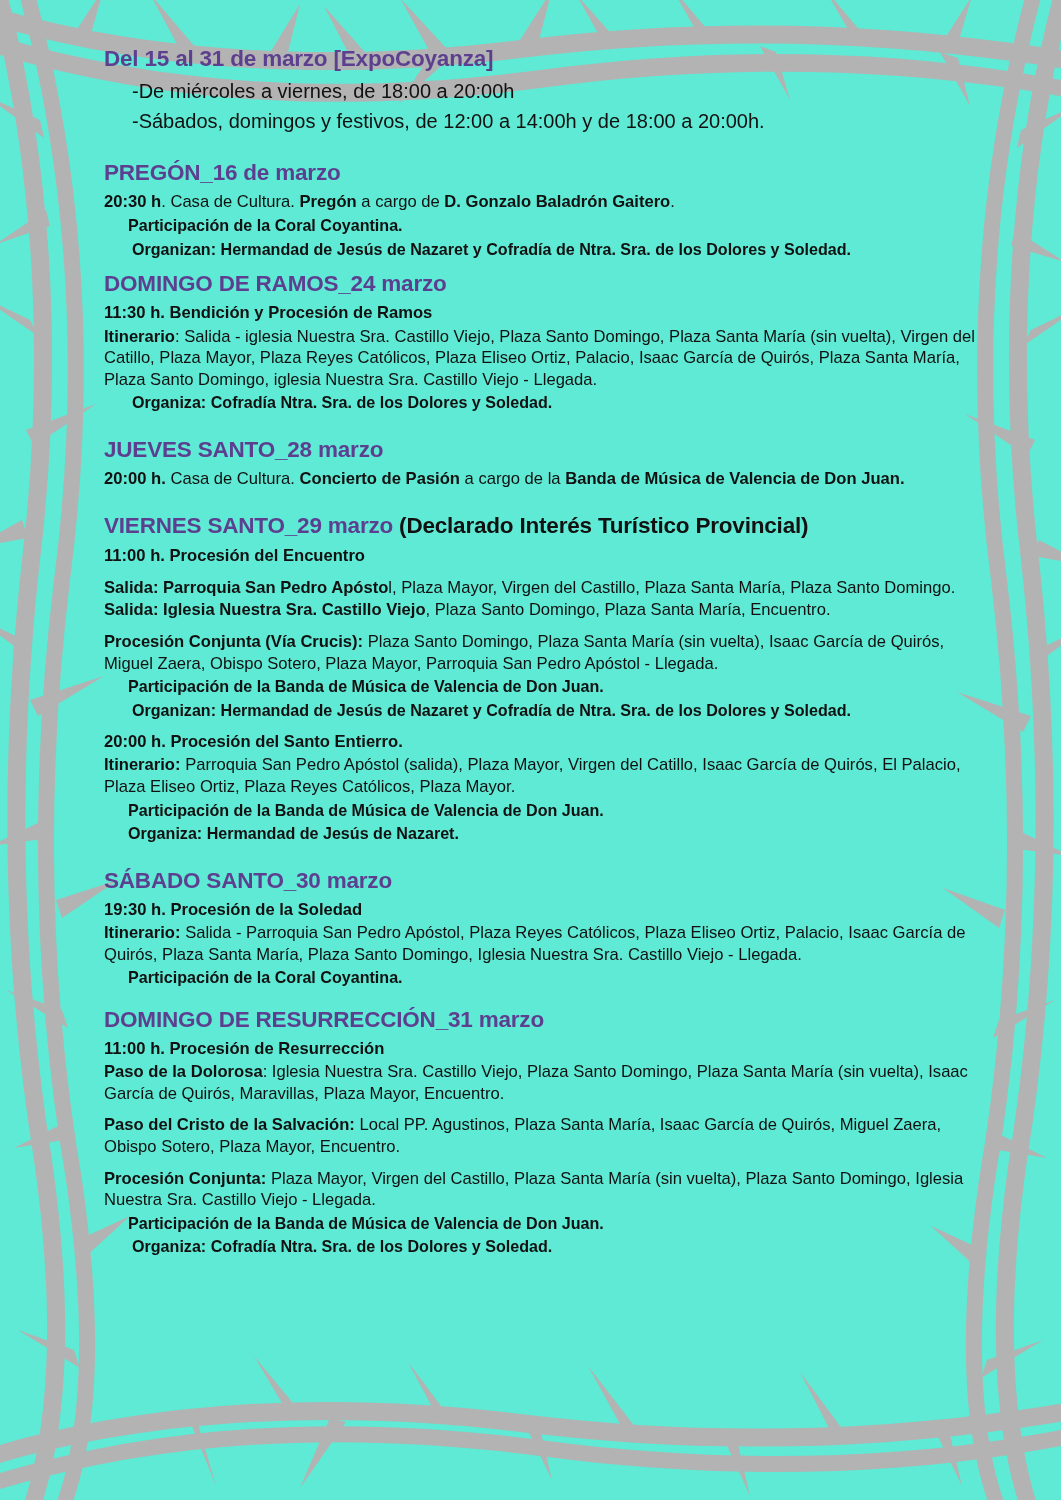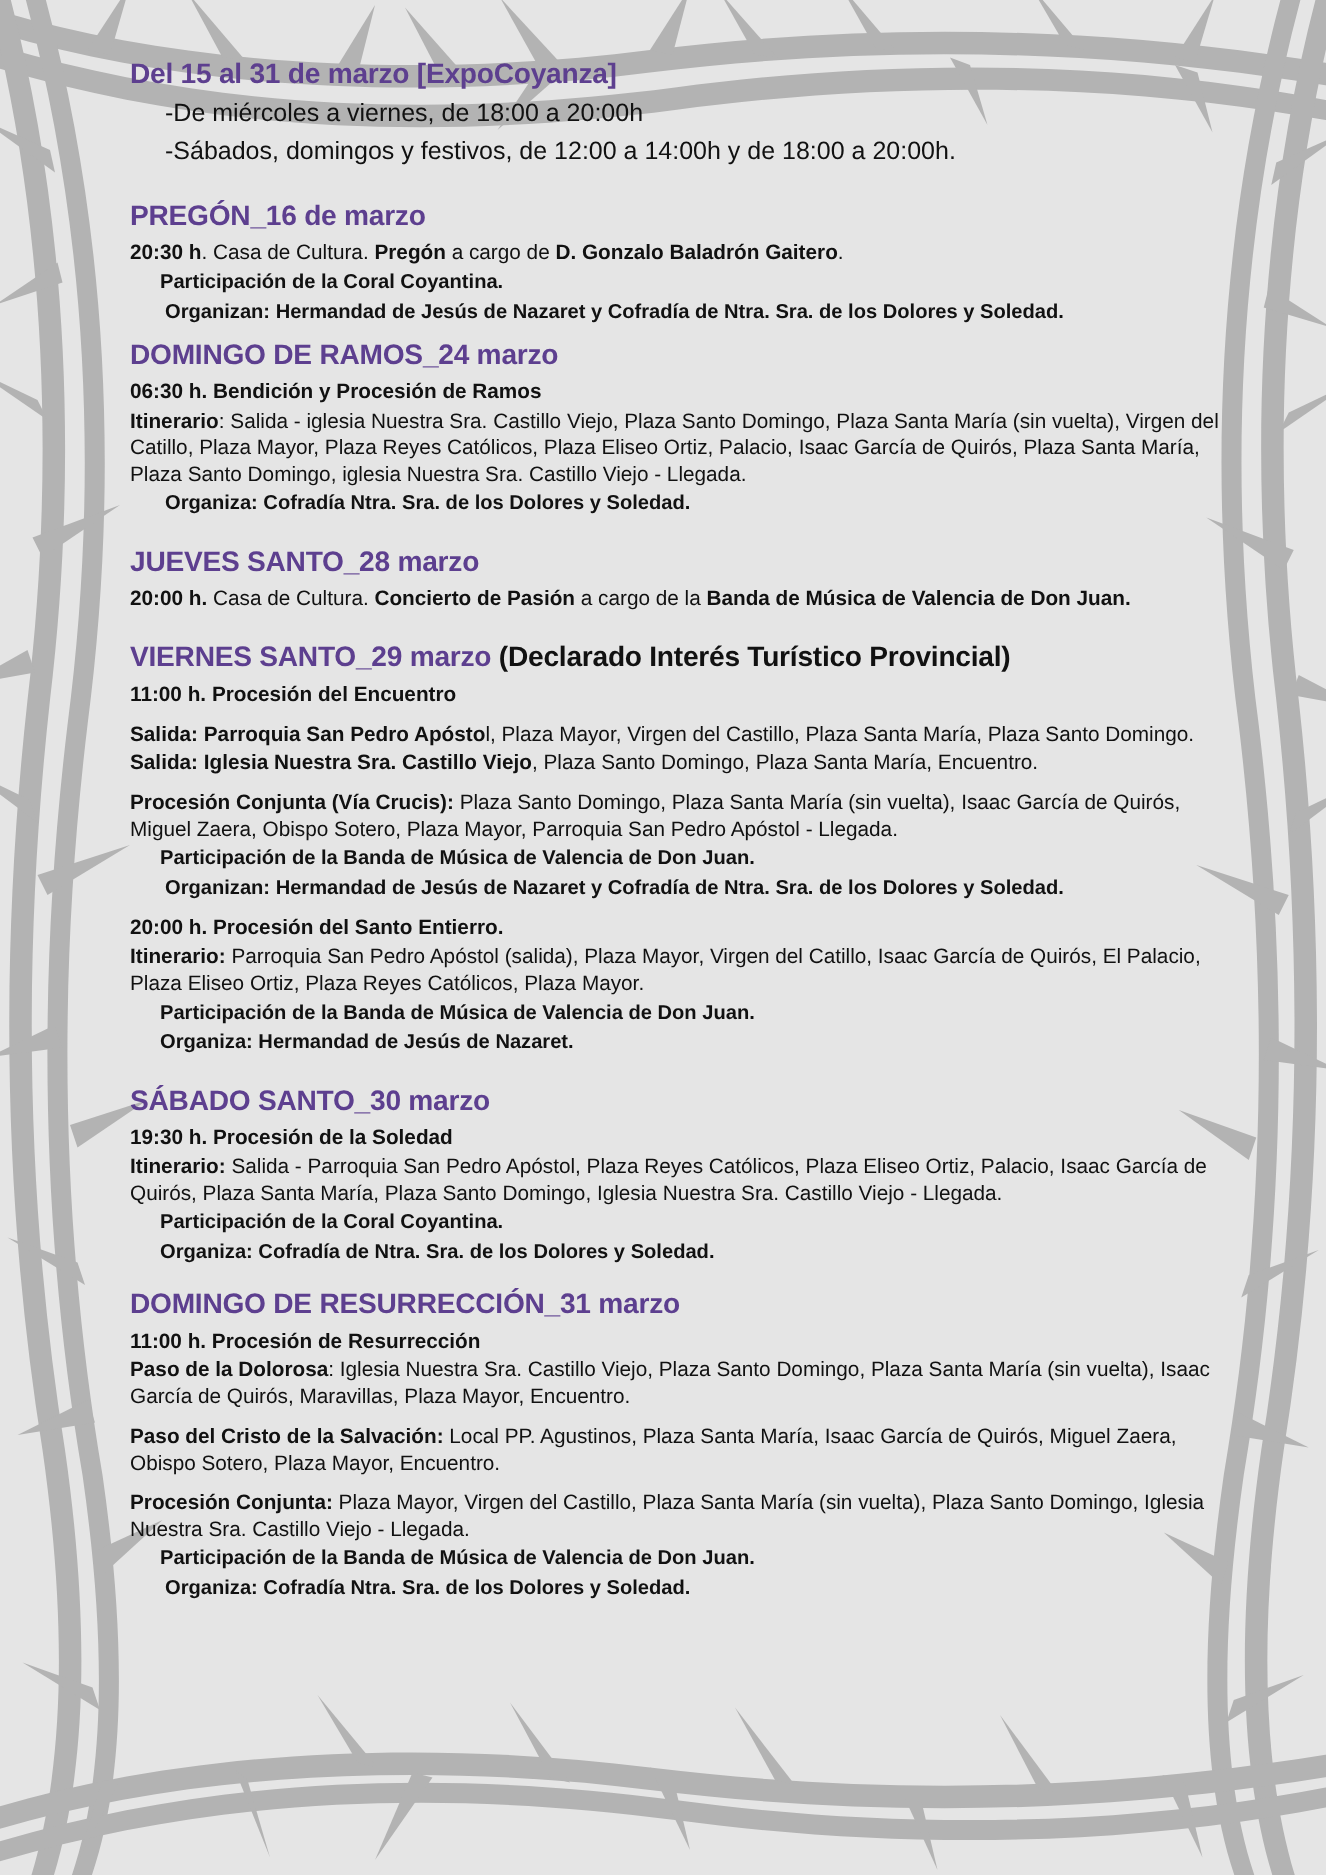--- a/index.html
+++ b/index.html
@@ -4,21 +4,21 @@
 <style>
   html, body {
     margin: 0;
     padding: 0;
     background: #ffffff;
   }
   .page {
     position: relative;
     width: 1061px;
     height: 1500px;
-    background: #e5e5e5;
+    background: #5eead4;
     overflow: hidden;
     font-family: "Liberation Sans", sans-serif;
   }
 
   
   .thorn-border {
     position: absolute;
     inset: 0;
     width: 1061px;
     height: 1500px;
@@ -174,21 +174,21 @@
       </p>
       <p class="sub">Participación de la Coral Coyantina.</p>
       <p class="sub indent2">Organizan: Hermandad de Jesús de Nazaret y Cofradía de Ntra. Sra. de los Dolores y Soledad.</p>
     </section>
 
     <div class="gap-sm"></div>
 
     <section class="section">
       <h2 class="day-heading">DOMINGO DE RAMOS_24 marzo</h2>
       <p class="line">
-        <span class="b">06:30 h</span><span class="b">. Bendición y Procesión de Ramos</span>
+        <span class="b">11:30 h</span><span class="b">. Bendición y Procesión de Ramos</span>
       </p>
       <p class="line tight">
         <span class="b">Itinerario</span><span class="n">: Salida - iglesia Nuestra Sra. Castillo Viejo, Plaza Santo Domingo, Plaza Santa María (sin vuelta), Virgen del Catillo, Plaza Mayor, Plaza Reyes Católicos, Plaza Eliseo Ortiz, Palacio, Isaac García de Quirós, Plaza Santa María, Plaza Santo Domingo, iglesia Nuestra Sra. Castillo Viejo - Llegada.</span>
       </p>
       <p class="sub indent2">Organiza: Cofradía Ntra. Sra. de los Dolores y Soledad.</p>
     </section>
 
     <div class="gap-lg"></div>
 
     <section class="section">
@@ -235,21 +235,20 @@
 
     <section class="section">
       <h2 class="day-heading">SÁBADO SANTO_30 marzo</h2>
       <p class="line">
         <span class="b">19:30 h. Procesión de la Soledad</span>
       </p>
       <p class="line tight">
         <span class="b">Itinerario:</span><span class="n"> Salida - Parroquia San Pedro Apóstol, Plaza Reyes Católicos, Plaza Eliseo Ortiz, Palacio, Isaac García de Quirós, Plaza Santa María, Plaza Santo Domingo, Iglesia Nuestra Sra. Castillo Viejo - Llegada.</span>
       </p>
       <p class="sub">Participación de la Coral Coyantina.</p>
-      <p class="sub">Organiza: Cofradía de Ntra. Sra. de los Dolores y Soledad.</p>
     </section>
 
     <div class="gap-md"></div>
 
     <section class="section">
       <h2 class="day-heading">DOMINGO DE RESURRECCIÓN_31 marzo</h2>
       <p class="line">
         <span class="b">11:00 h. Procesión de Resurrección</span>
       </p>
       <p class="line tight">

